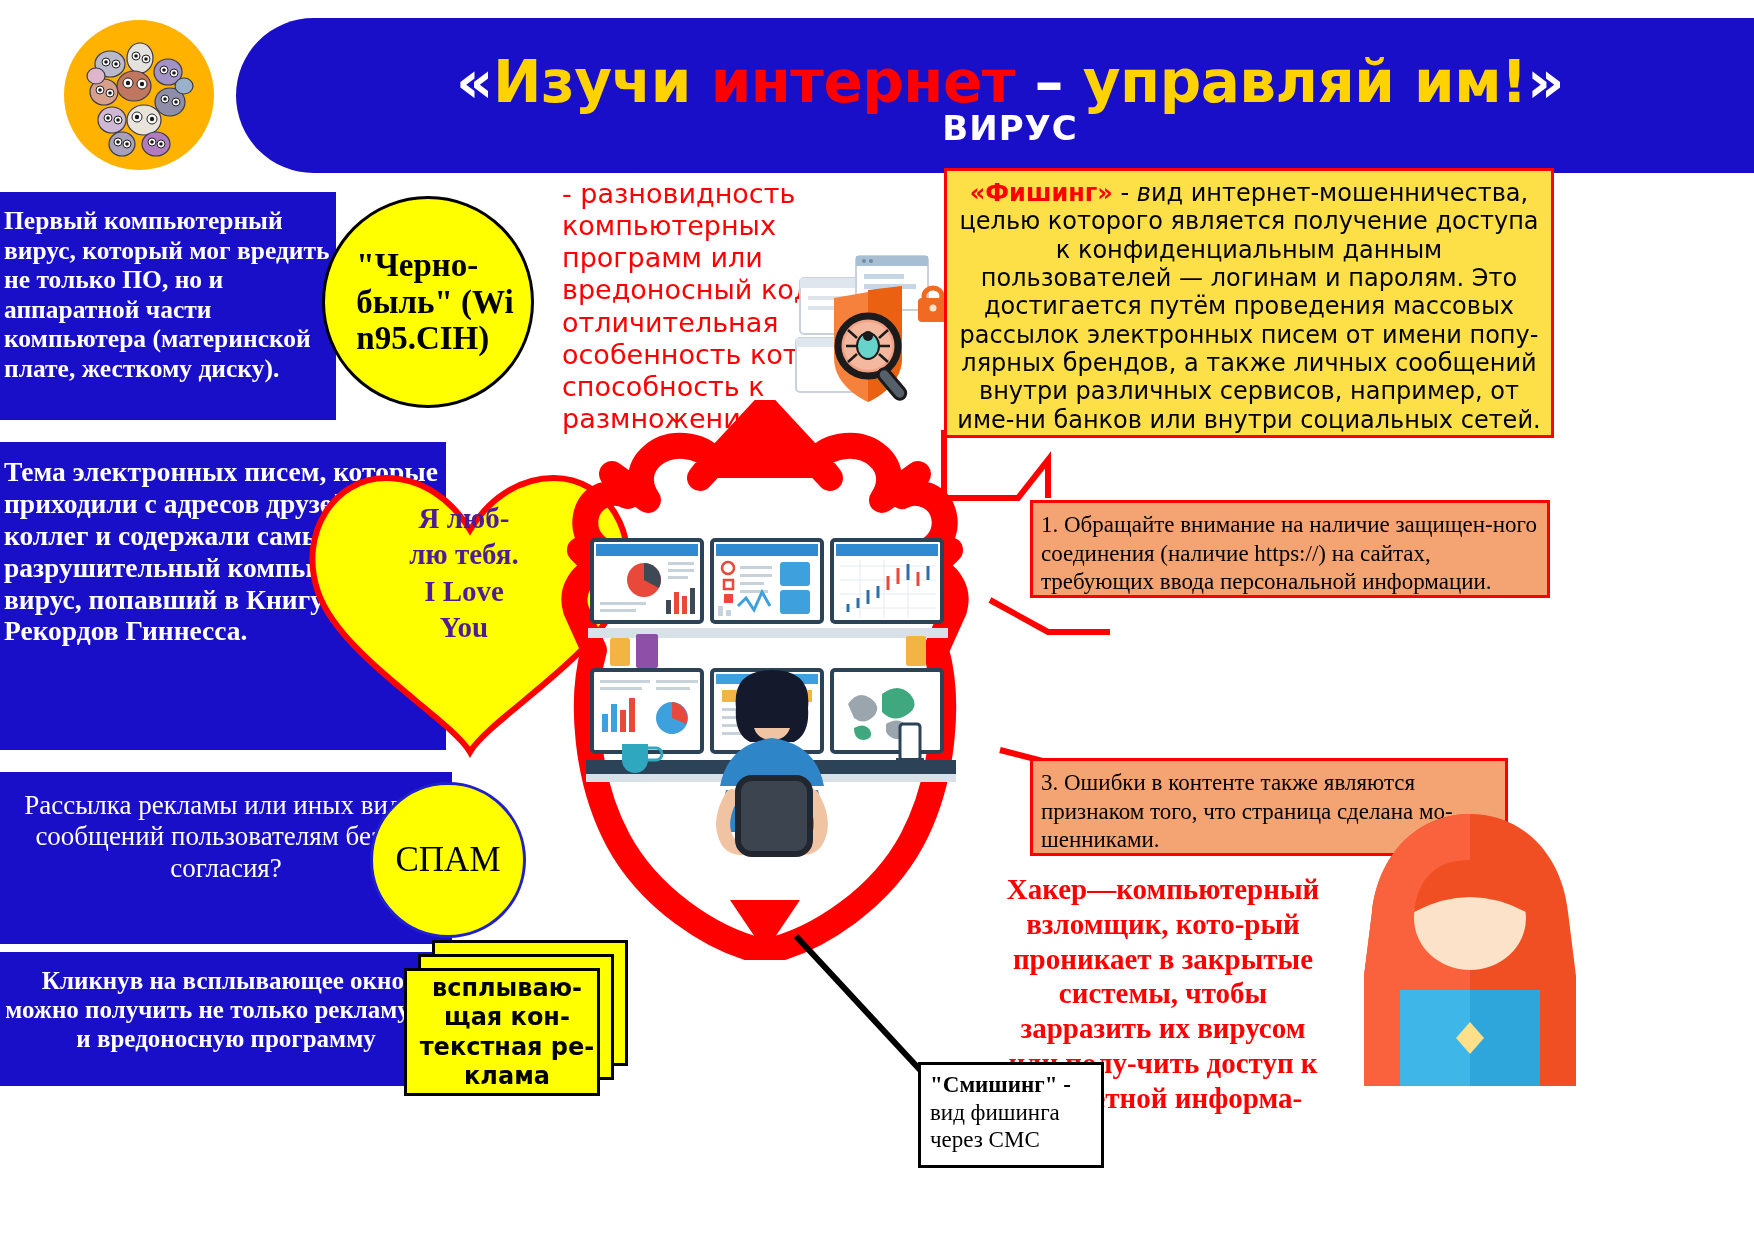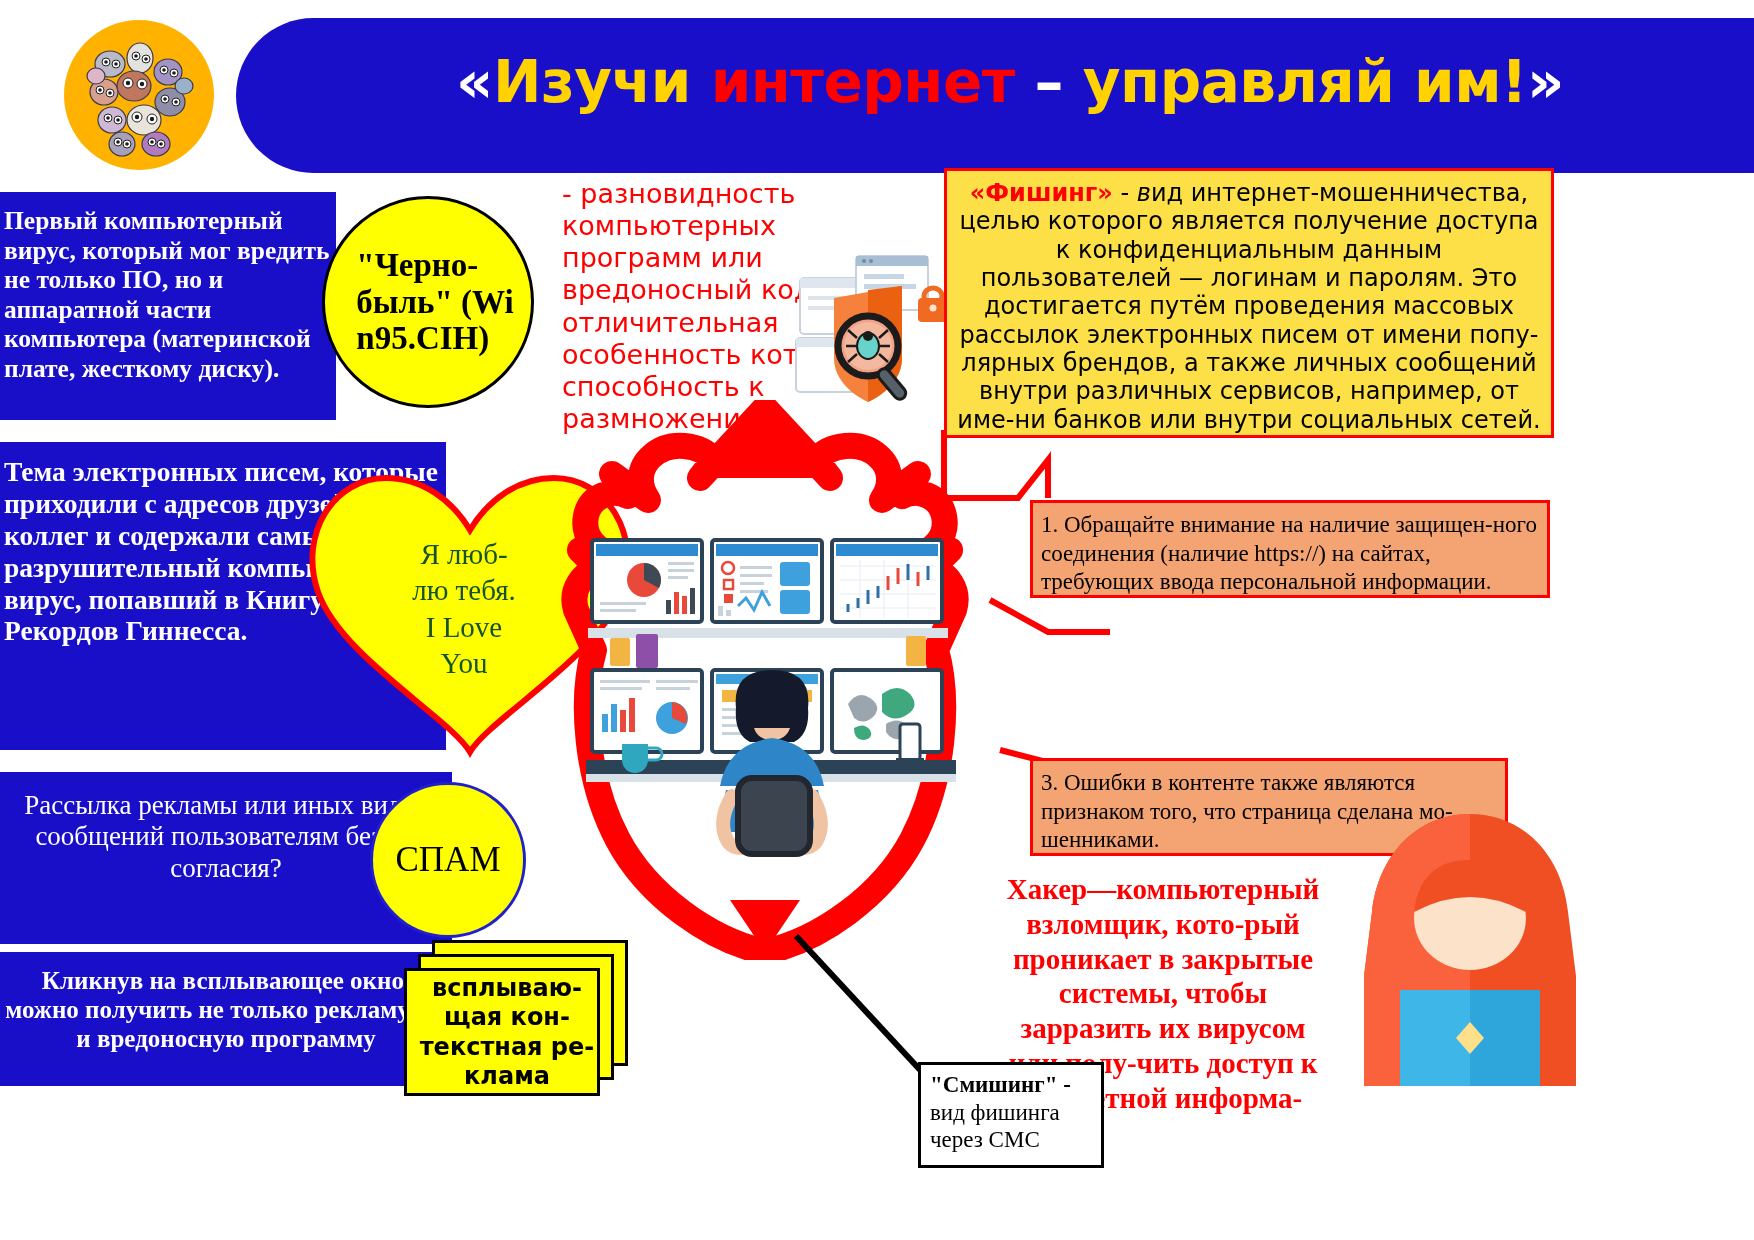--- a/index.html
+++ b/index.html
@@ -63,23 +63,22 @@
     left:370px;top:782px;width:156px;height:156px;border-radius:50%;
     background:#FFFF00;border:3px solid #2020cc;
     display:flex;align-items:center;justify-content:center;
   }
   #spam-label{font-size:35px;font-weight:normal;color:#000;font-family:"Liberation Serif", serif;}
 
   
   #heart-wrap{left:300px;top:460px;width:340px;height:300px;}
   #heart-label{
     left:374px;top:500px;width:180px;text-align:center;
-    font-size:29px;font-weight:normal;color:#14532d;line-height:1.25;
-    font-family:"Liberation Serif", serif;
-    margin-top:36px;
+    font-size:29px;font-weight:bold;color:#4c1d95;line-height:1.25;
+    font-family:"Liberation Serif", serif;
   }
 
   
   #popup-stack{left:432px;top:940px;width:220px;height:140px;}
   .popup-sheet{position:absolute;background:#FFFF00;border:3px solid #000;}
   #popup-sheet-1{left:0px;top:0px;width:190px;height:120px;}
   #popup-sheet-2{left:-14px;top:14px;width:190px;height:120px;}
   #popup-sheet-3{left:-28px;top:28px;width:190px;height:122px;}
   #popup-label{
     left:412px;top:974px;width:190px;text-align:center;
@@ -205,20 +204,21 @@
           <circle cx="63" cy="124" r="1.8"></circle>
         <circle cx="88" cy="122" r="1.8"></circle>
           <circle cx="97" cy="124" r="1.8"></circle>
       </g>
     </svg>
   </div>
 
   <div class="abs" id="header-title">
     <span class="q">«</span><span class="y">Изучи </span><span class="r">интернет</span><span class="w"> – </span><span class="y"> управляй им!</span><span class="q">»</span>
   </div>
+  <div class="abs" id="header-subtitle">ВИРУС</div>
 
   <div class="abs bluebox" id="left-box-1">Первый компьютерный вирус, который мог вредить не только ПО, но и аппаратной части компьютера (материнской плате, жесткому диску).</div>
   <div class="abs bluebox" id="left-box-2">Тема электронных писем, которые приходили с адресов друзей или коллег и содержали самый разрушительный компьютерный вирус, попавший в Книгу Рекордов Гиннесса.</div>
   <div class="abs bluebox" id="left-box-3">Рассылка рекламы или иных видов сообщений пользователям без их согласия?</div>
   <div class="abs bluebox" id="left-box-4">Кликнув на всплывающее окно, можно получить не только рекламу, но и вредоносную программу</div>
 
   <div class="abs" id="chernobyl-circle">
     <div id="chernobyl-label">
       <div>"Черно-</div>
       <div>быль" (Wi</div>

